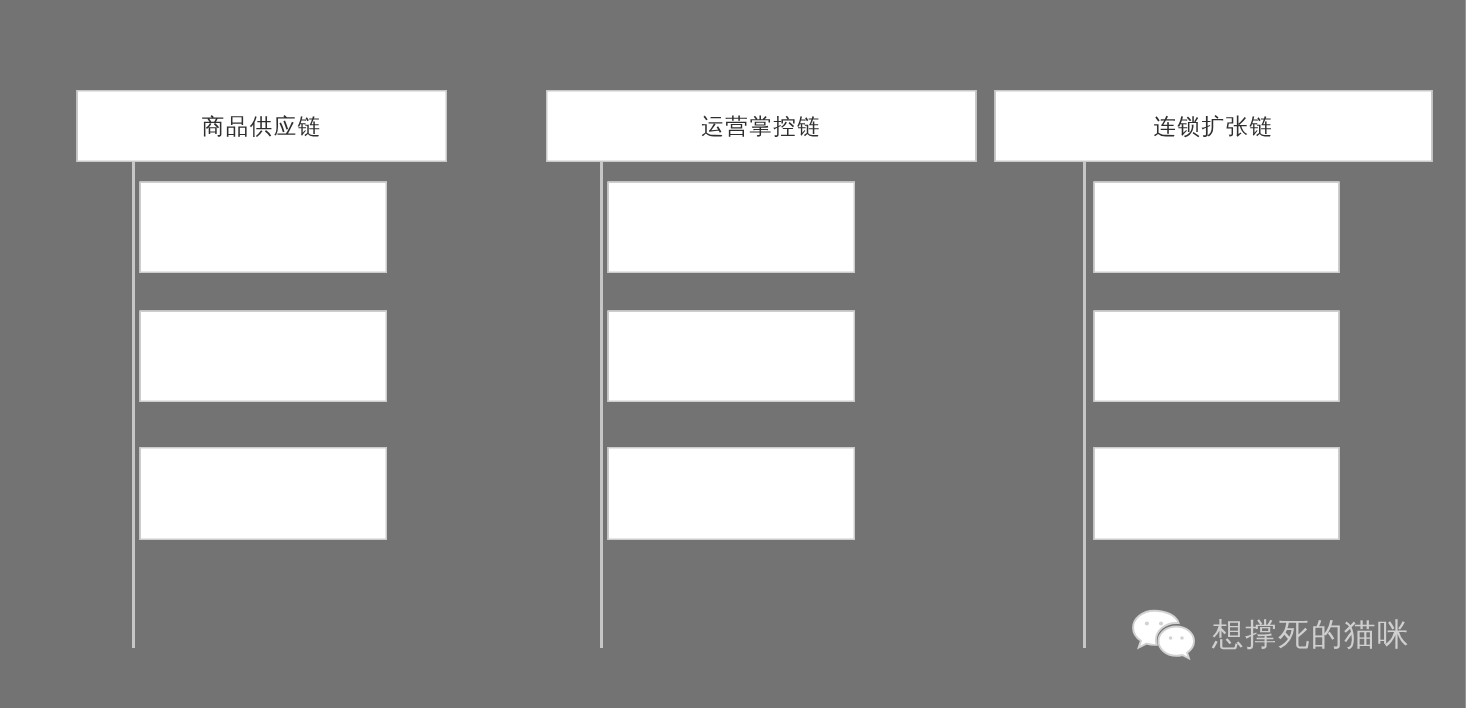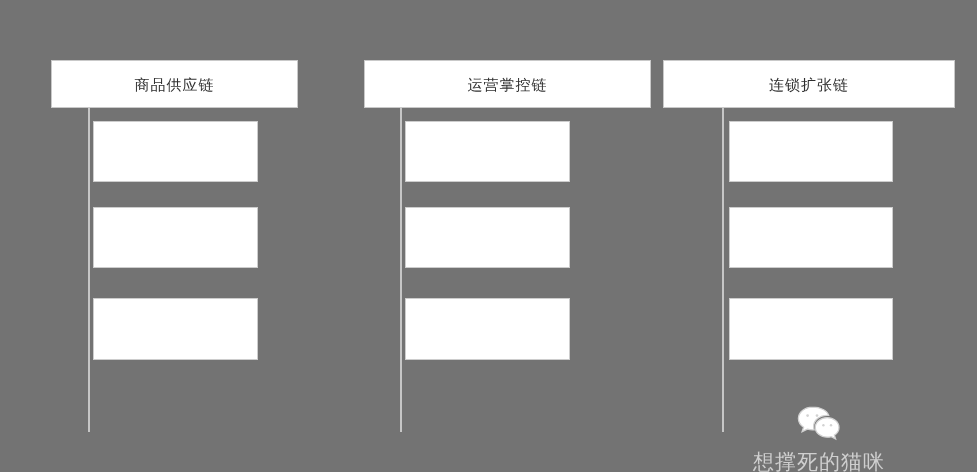--- a/index.html
+++ b/index.html
@@ -64,21 +64,20 @@
   }
   
   #watermark {
     position: absolute;
     left: 753px;
     top: 404px;
     display: flex;
     align-items: center;
     gap: 9px;
     opacity: 1;
-    flex-direction: column;
   }
   #watermark .wm-logo {
     width: 46px;
     height: 38px;
     position: relative;
     flex: 0 0 auto;
   }
   #watermark .wm-text {
     font-size: 21px;
     color: #cfcfcf;

